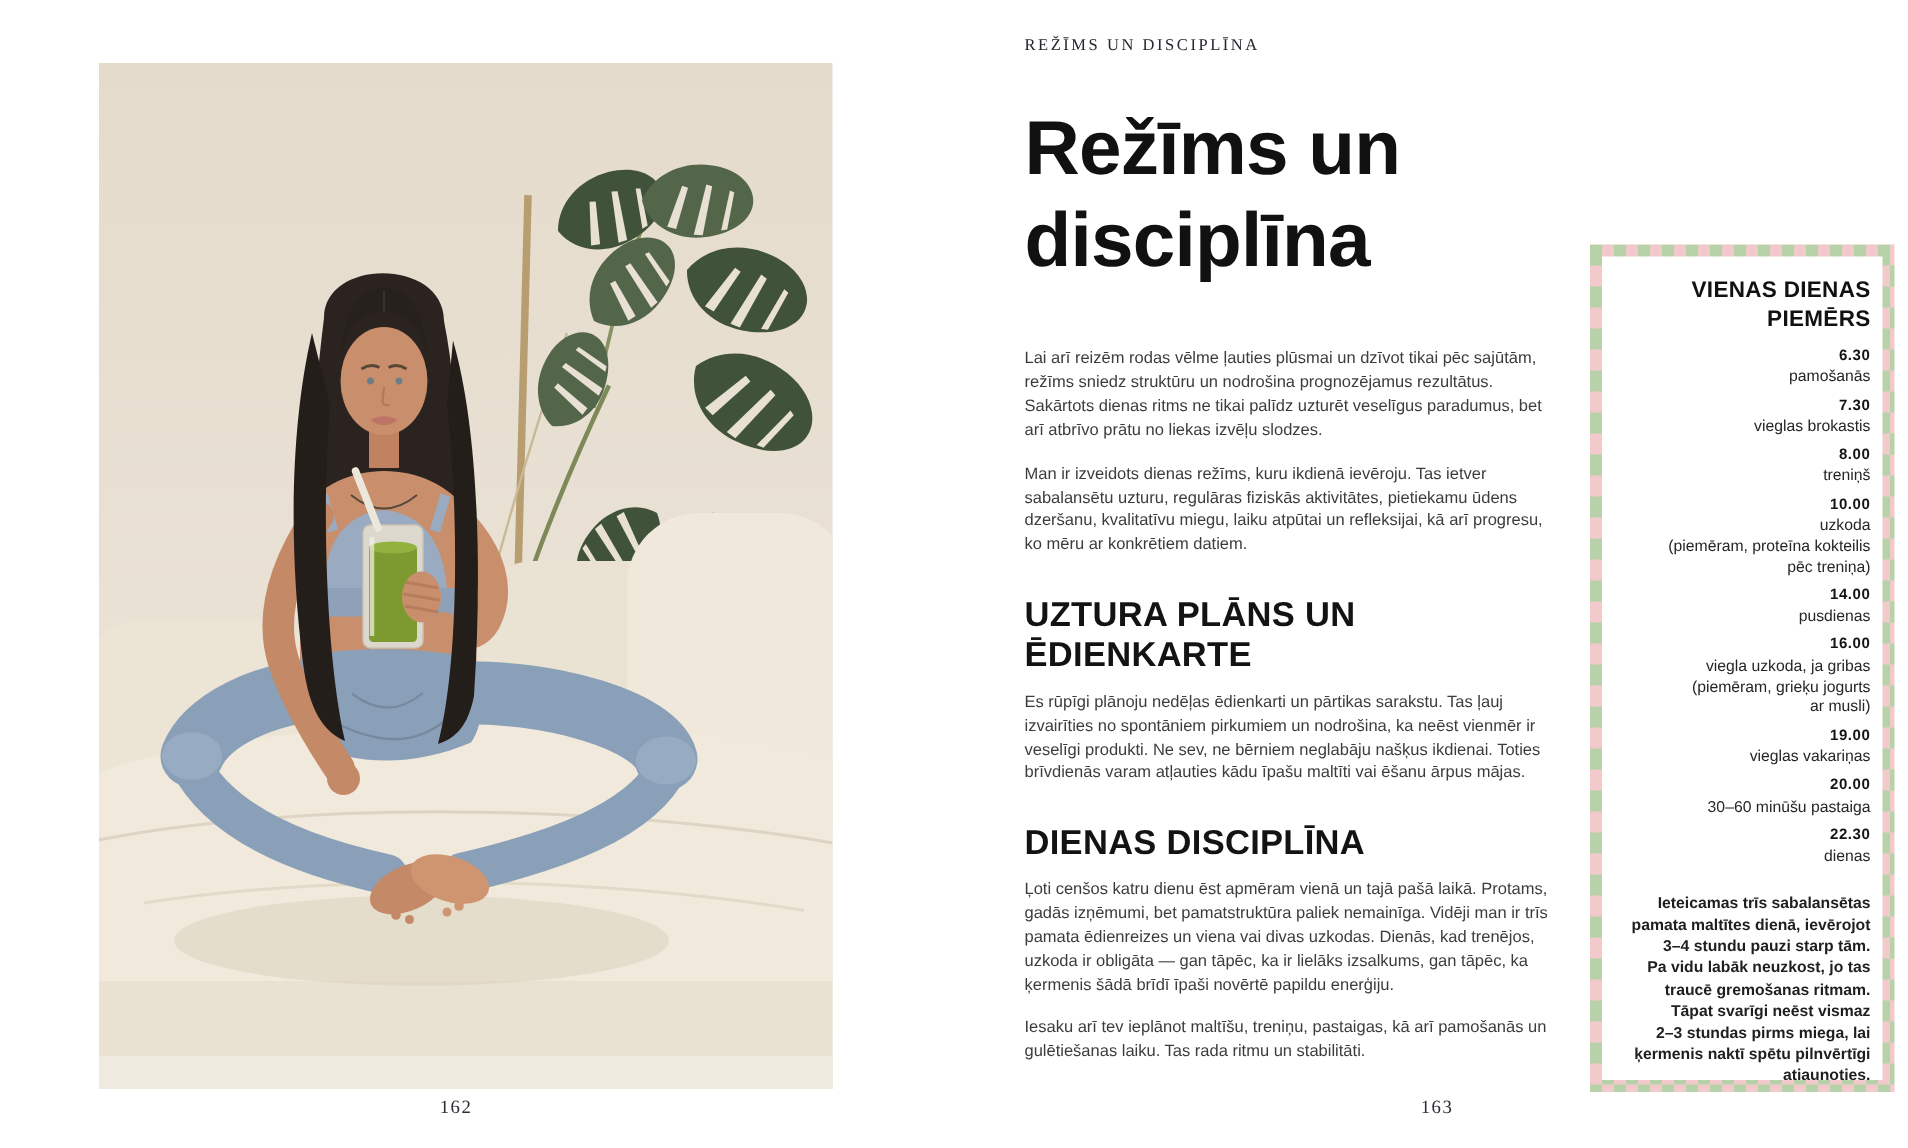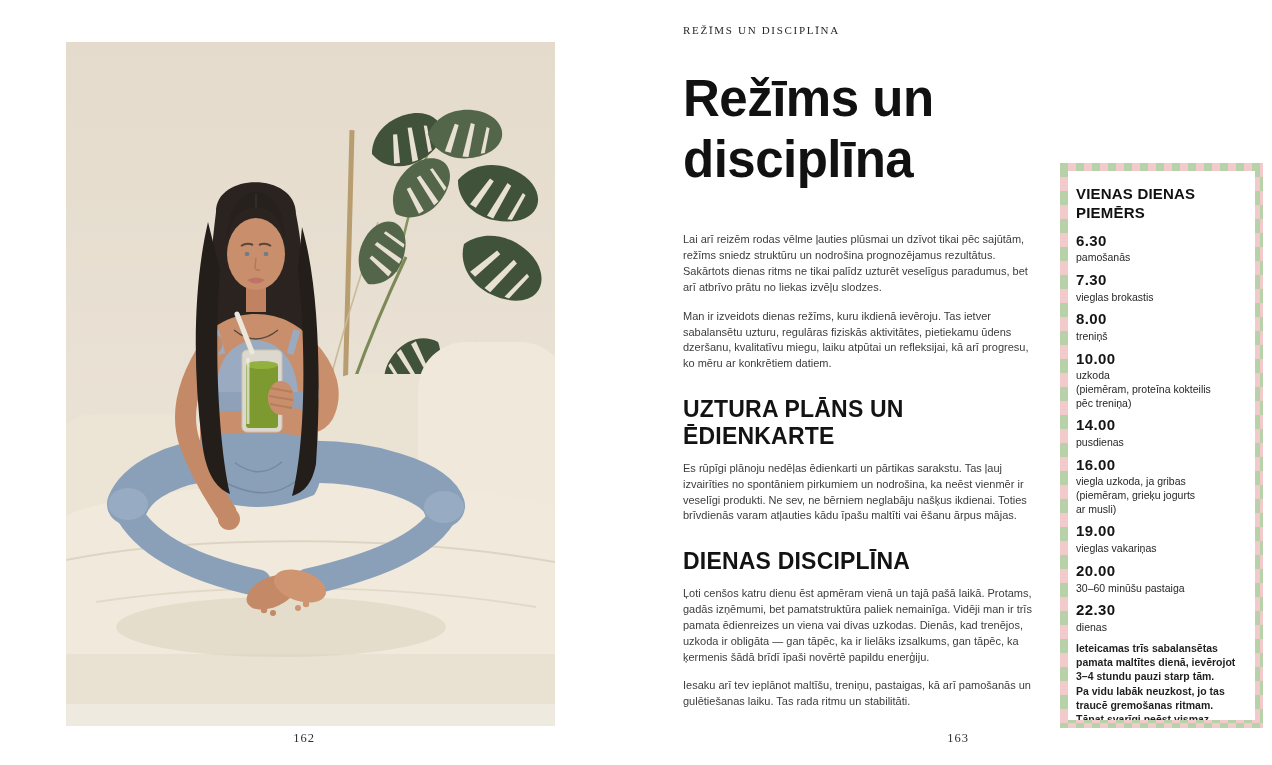--- a/index.html
+++ b/index.html
@@ -43,36 +43,36 @@
   }
   
   .sidebar{
     position:absolute;left:1060px;top:163px;width:203px;height:565px;
     --pink:#f3cacb;--green:#b7d2a9;
     background:conic-gradient(var(--pink) 25%, var(--green) 0 50%, var(--pink) 0 75%, var(--green) 0);
     background-size:16px 28px;
   }
   .sidebar-inner{
     position:absolute;inset:8px;background:#fff;box-sizing:border-box;
-    padding:14px 8px 20px 8px;text-align:left;color:#1b1b1b;overflow:hidden;
+    padding:14px 8px 20px 8px;text-align:right;color:#1b1b1b;overflow:hidden;
   }
   .sidebar-title{
     font-size:15px;font-weight:800;line-height:1.25;letter-spacing:0.2px;
     white-space:pre-line;margin-bottom:9px;color:#111;
   }
   .entry{margin-bottom:6px;}
   .entry .time{
-    font-size:15px;font-weight:800;letter-spacing:0.4px;color:#141414;line-height:1.25;
+    font-size:10px;font-weight:800;letter-spacing:0.4px;color:#141414;line-height:1.25;
   }
   .entry .activity{
     font-size:10.5px;line-height:1.3;color:#262626;white-space:pre-line;margin-top:1px;
   }
   .sidebar-note{
     font-size:10.5px;font-weight:700;line-height:1.37;color:#1f1f1f;
-    white-space:pre-line;margin-top:6px;
+    white-space:pre-line;margin-top:17px;
   }
 </style>
 </head>
 <body>
 
 <div class="page">
 
   <div class="photo">
     <svg viewBox="0 0 489 684" preserveAspectRatio="none">
       <defs>

